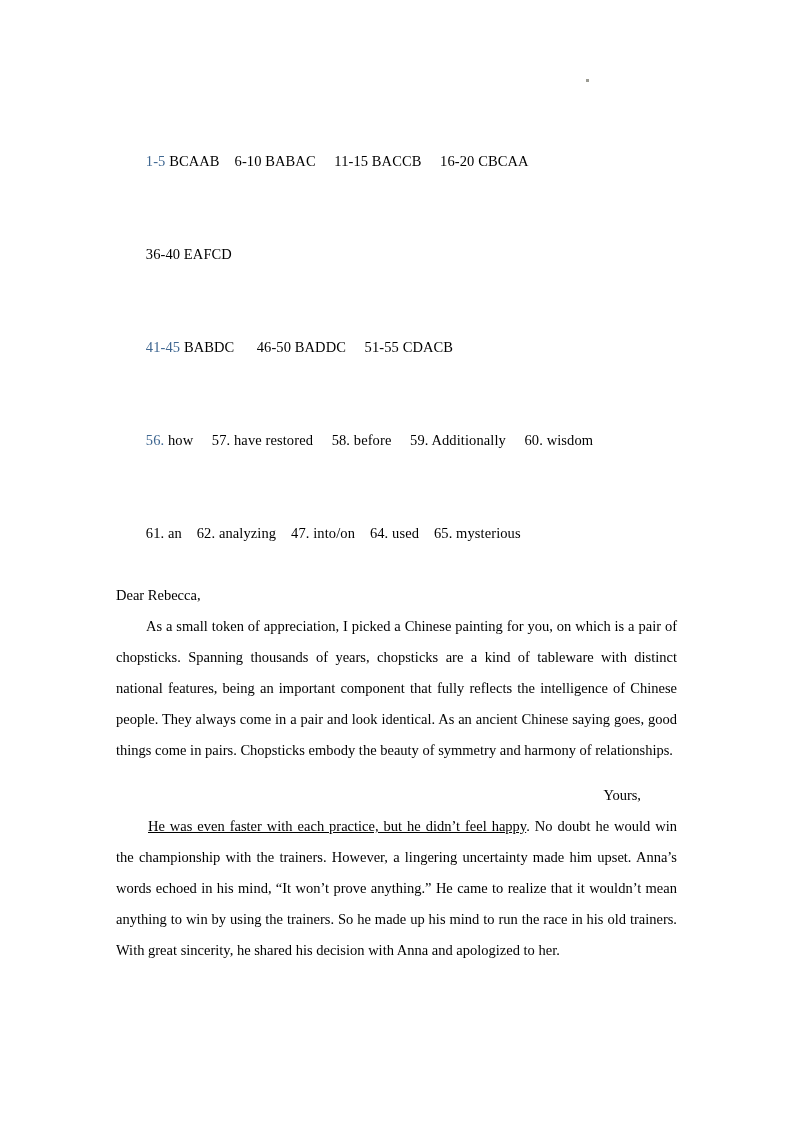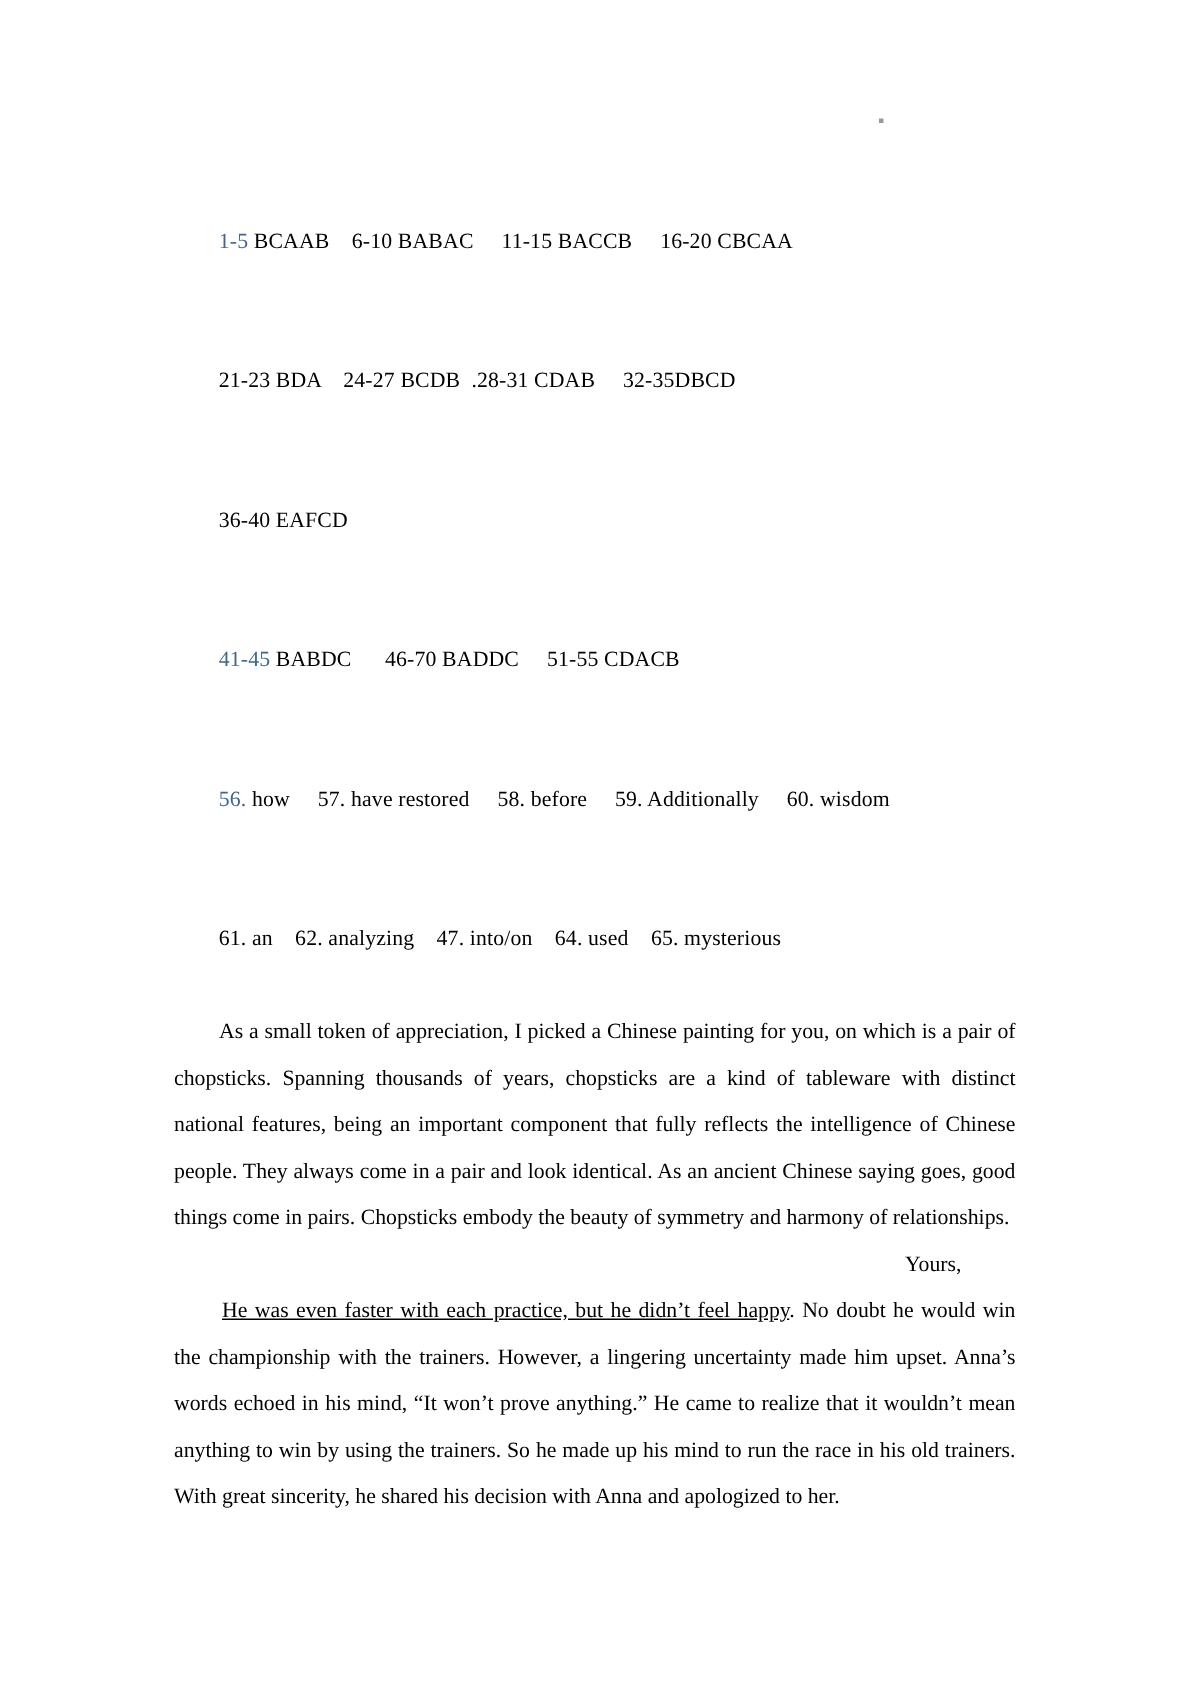--- a/index.html
+++ b/index.html
@@ -68,20 +68,21 @@
     text-align-last: left;
   }
   .sign-block {
     font-size: 14.5px;
     line-height: 31px;
     text-align: right;
     padding-right: 0px;
   }
   .sign-line {
     display: block;
+    margin-top: 14px;
   }
   .sign-yours { padding-right: 36px; }
   .sign-name  { padding-right: 0px; }
 
   
   .cont-para {
     font-size: 14.5px;
     line-height: 31px;
     text-align: justify;
     text-justify: inter-word;
@@ -99,37 +100,35 @@
 
   <div class="stray-dot"></div>
 
   <div class="content">
 
     <div>
       <div class="key-line">
         <span class="key-accent">1-5</span><span> BCAAB    6-10 BABAC     11-15 BACCB     16-20 CBCAA</span>
       </div>
       <div class="key-line">
-        <span class="key-accent"></span><span>21-23 BDA    24-27 BCDB  .28-31 CDAB     32-35DBCD</span>
-      </div>
-      <div class="key-line">
         <span class="key-accent"></span><span>36-40 EAFCD</span>
       </div>
       <div class="key-line">
-        <span class="key-accent">41-45</span><span> BABDC      46-70 BADDC     51-55 CDACB</span>
+        <span class="key-accent">41-45</span><span> BABDC      46-50 BADDC     51-55 CDACB</span>
       </div>
       <div class="key-line">
         <span class="key-accent">56.</span><span> how     57. have restored     58. before     59. Additionally     60. wisdom</span>
       </div>
       <div class="key-line">
         <span class="key-accent"></span><span>61. an    62. analyzing    47. into/on    64. used    65. mysterious</span>
       </div>
     </div>
 
     <div>
+      <div class="letter-salutation">Dear Rebecca,</div>
 
       <p class="para para-last-flush">As a small token of appreciation, I picked a Chinese painting for you, on which is a pair of chopsticks. Spanning thousands of years, chopsticks are a kind of tableware with distinct national features, being an important component that fully reflects the intelligence of Chinese people. They always come in a pair and look identical. As an ancient Chinese saying goes, good things come in pairs. Chopsticks embody the beauty of symmetry and harmony of relationships.</p>
 
       <div class="sign-block">
         <span class="sign-line sign-yours">Yours,</span>
       </div>
     </div>
 
     <div>
       <p class="cont-para para-last-flush"><span class="lead-in">He was even faster with each practice, but he didn’t feel happy</span><span>. No doubt he would win the championship with the trainers. However, a lingering uncertainty made him upset. Anna’s words echoed in his mind, “It won’t prove anything.” He came to realize that it wouldn’t mean anything to win by using the trainers. So he made up his mind to run the race in his old trainers. With great sincerity, he shared his decision with Anna and apologized to her.</span></p>

